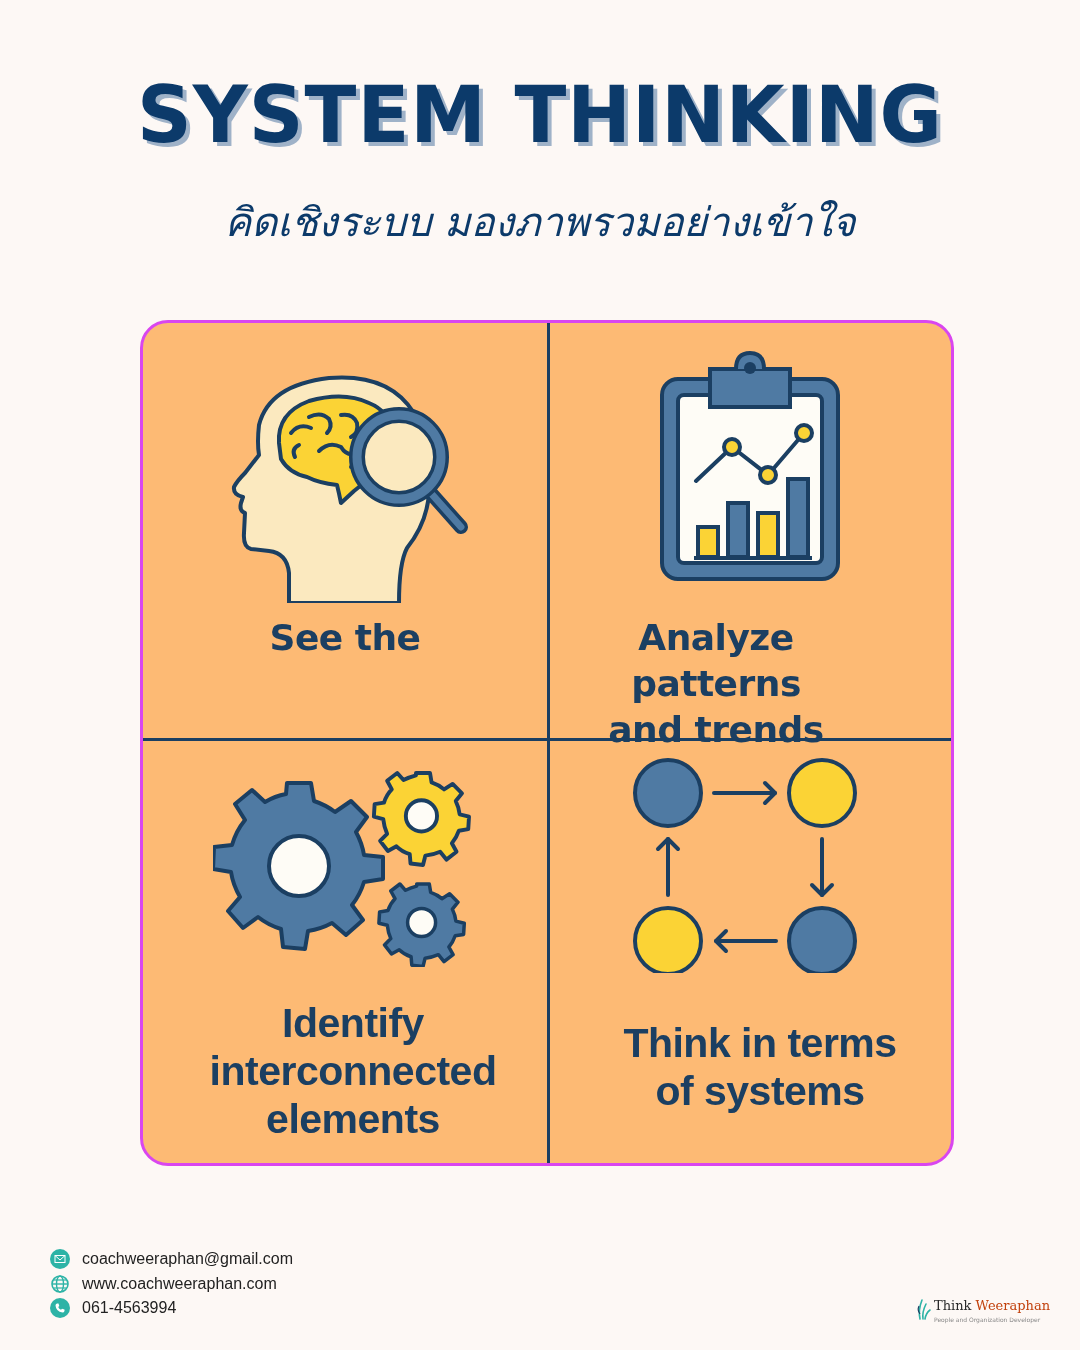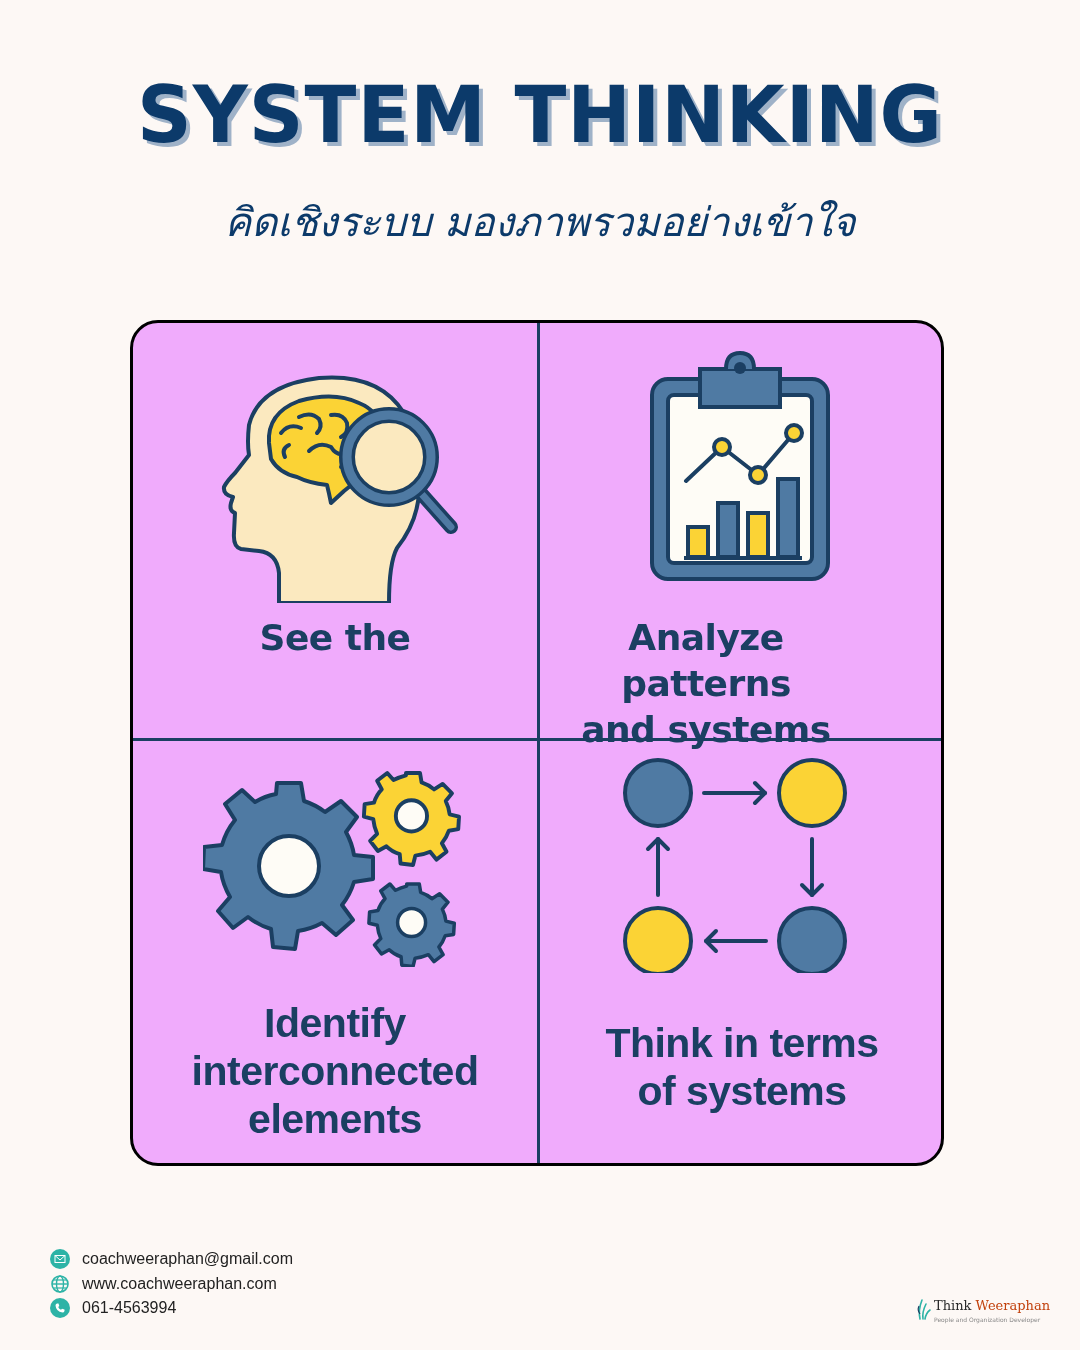--- a/index.html
+++ b/index.html
@@ -13,35 +13,35 @@
     text-shadow: 4px 4px 0 #9fb2c8;
     transform: scaleY(1.02);
   }
   .subtitle {
     position: absolute; left: 0; top: 190px; width: 1080px; text-align: center;
     font-family: "DejaVu Sans", sans-serif; font-weight: 400; font-style: italic;
     font-size: 40px; color: #0c3a6a;
   }
 
   .grid {
-    position: absolute; left: 130px; top: 320px; width: 814px; height: 846px;
-    border: 3px solid #000000; border-radius: 28px; background: #f0abfc;
+    position: absolute; left: 140px; top: 320px; width: 814px; height: 846px;
+    border: 3px solid #d946ef; border-radius: 28px; background: #fdba74;
     overflow: hidden;
   }
   .vline { position: absolute; left: 404px; top: 0; width: 3px; height: 100%; background: #1b3f62; }
   .hline { position: absolute; left: 0; top: 415px; width: 100%; height: 3px; background: #1b3f62; }
 
   .cell { position: absolute; }
   .cell svg { position: absolute; }
   .label {
     position: absolute; left: 0; width: 100%; text-align: center;
     font-family: "DejaVu Sans", sans-serif; font-weight: 600; font-size: 36px;
     line-height: 46px; color: #1b3f62; letter-spacing: -0.5px;
   }
-  .label.cond { font-family: "Liberation Sans", sans-serif; font-weight: 700; font-size: 41px; line-height: 48px; letter-spacing: -0.5px; }
+  .label.cond { font-family: "Liberation Sans", sans-serif; font-weight: 700; font-size: 41px; line-height: 48px; letter-spacing: -0.5px; margin-left: 8px; }
 
   .c1 { left: 0; top: 0; width: 404px; height: 415px; }
   .c2 { left: 407px; top: 0; width: 332px; height: 415px; }
   .c3 { left: 0; top: 418px; width: 404px; height: 425px; }
   .c4 { left: 407px; top: 418px; width: 404px; height: 425px; }
 
   .footer { position: absolute; left: 50px; top: 1247px; }
   .contact { display: flex; align-items: center; height: 24.5px; }
   .contact .ic { width: 20px; height: 20px; border-radius: 50%; background: #2db3a6; margin-right: 12px; display: flex; align-items: center; justify-content: center; }
   .contact .ic svg { width: 12px; height: 12px; }
@@ -98,21 +98,21 @@
       <circle cx="148" cy="86" r="8" fill="#fbd335" stroke="#1b3f62" stroke-width="4"></circle>
 
       <rect x="42" y="180" width="20" height="30" fill="#fbd335" stroke="#1b3f62" stroke-width="4"></rect>
       <rect x="72" y="156" width="20" height="54" fill="#4f7aa3" stroke="#1b3f62" stroke-width="4"></rect>
       <rect x="102" y="166" width="20" height="44" fill="#fbd335" stroke="#1b3f62" stroke-width="4"></rect>
       <rect x="132" y="132" width="20" height="78" fill="#4f7aa3" stroke="#1b3f62" stroke-width="4"></rect>
       <line x1="38" y1="211" x2="156" y2="211" stroke="#1b3f62" stroke-width="4"></line>
     </svg>
     <div class="label" style="top:292px;">
       <div>Analyze patterns</div>
-      <div>and systems</div>
+      <div>and trends</div>
     </div>
   </div>
 
   <div class="cell c3">
     <svg width="270" height="210" viewBox="0 0 270 210" style="left:70px; top:16px;">
       <defs>
         <g id="gear8">
           <path d="M-9 -50 L9 -50 L11 -38 Q20 -35 27 -29 L38 -36 L50 -24 L42 -14 Q46 -6 47 3 L59 6 L58 22 L46 24 Q43 33 37 40 L43 51 L30 61 L22 51 Q13 55 3 56 L0 68 L-16 66 L-17 54 Q-27 51 -34 44 L-45 50 L-55 37 L-46 28 Q-50 19 -51 9 L-63 6 L-62 -10 L-50 -12 Q-47 -22 -40 -29 L-46 -40 L-33 -50 L-25 -41 Q-17 -45 -9 -47 Z"></path>
         </g>
       </defs>

